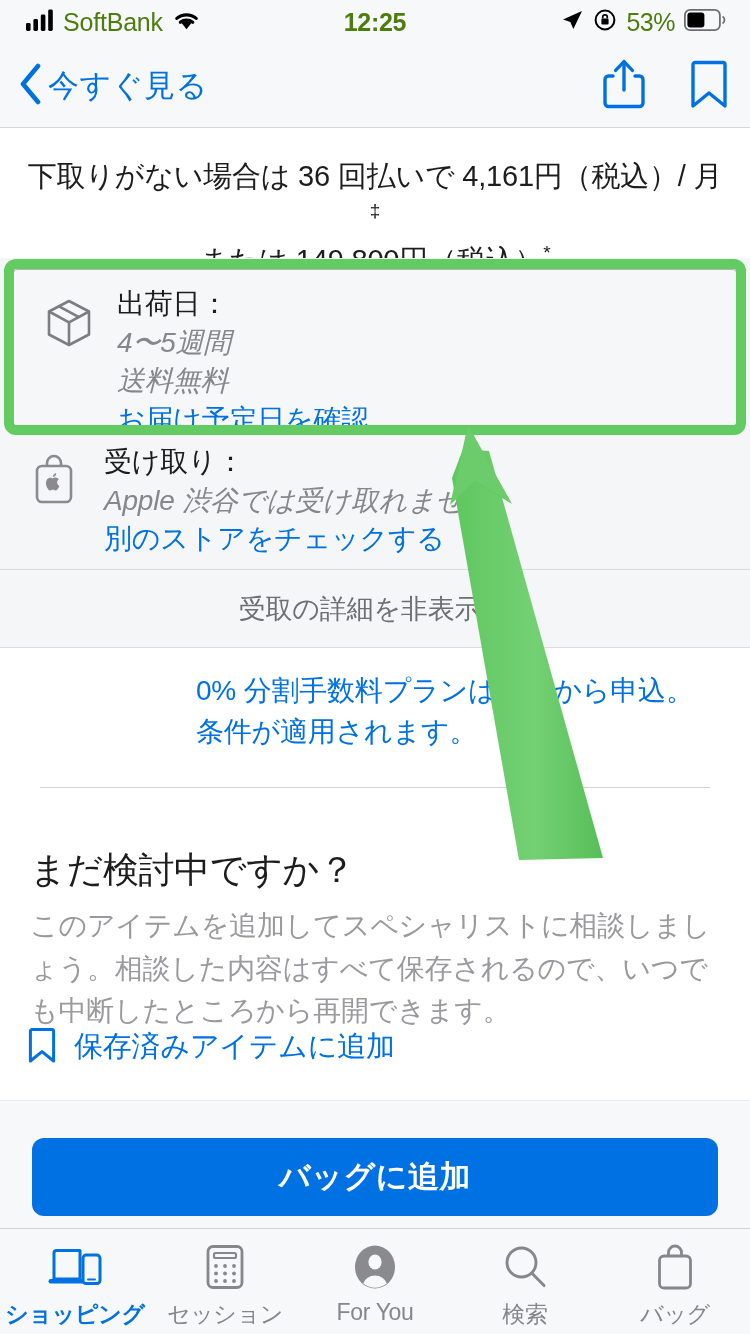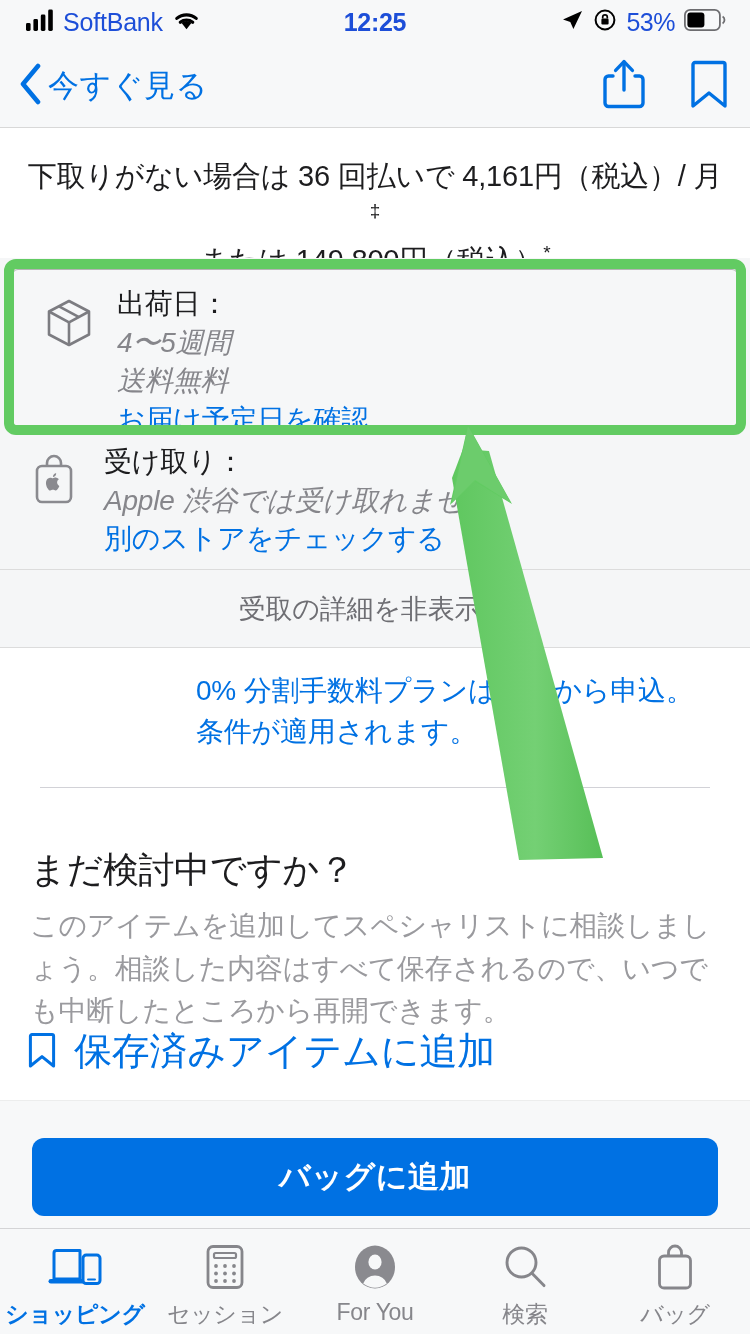--- a/index.html
+++ b/index.html
@@ -15,21 +15,21 @@
     background:#ffffff;
   }
 
   
   .statusbar {
     position:absolute; top:0; left:0;
     width:750px; height:44px;
     background:#f7f8f9;
     display:flex; align-items:center;
     padding:0 26px;
-    color:#1d4ed8;
+    color:#4d7c0f;
   }
   .sb-left { display:flex; align-items:center; gap:9px; flex:0 0 auto; }
   .sb-center {
     position:absolute; left:0; right:0; top:0; height:44px;
     display:flex; align-items:center; justify-content:center;
     pointer-events:none;
   }
   .sb-time { font-size:25px; font-weight:bold; letter-spacing:-0.3px; }
   .sb-carrier { font-size:25px; font-weight:500; letter-spacing:-0.2px; }
   .sb-right {
@@ -162,21 +162,21 @@
   }
   .still-body {
     position:absolute; top:257px; left:30px; right:30px;
     font-size:28px; color:#9a9a9e; line-height:1.52;
     letter-spacing:-0.2px;
   }
   .save-row {
     position:absolute; top:378px; left:28px;
     display:flex; align-items:center; gap:18px;
   }
-  .save-label { font-size:38px; color:#0071e3; letter-spacing:-0.2px; }
+  .save-label { font-size:29px; color:#0071e3; letter-spacing:-0.2px; }
 
   
   .cta-wrap {
     position:absolute; top:1100px; left:0;
     width:750px; height:128px;
     background:#f7f8f9;
     border-top:1px solid #eceded;
   }
   .cta-btn {
     position:absolute; top:37px; left:32px;

